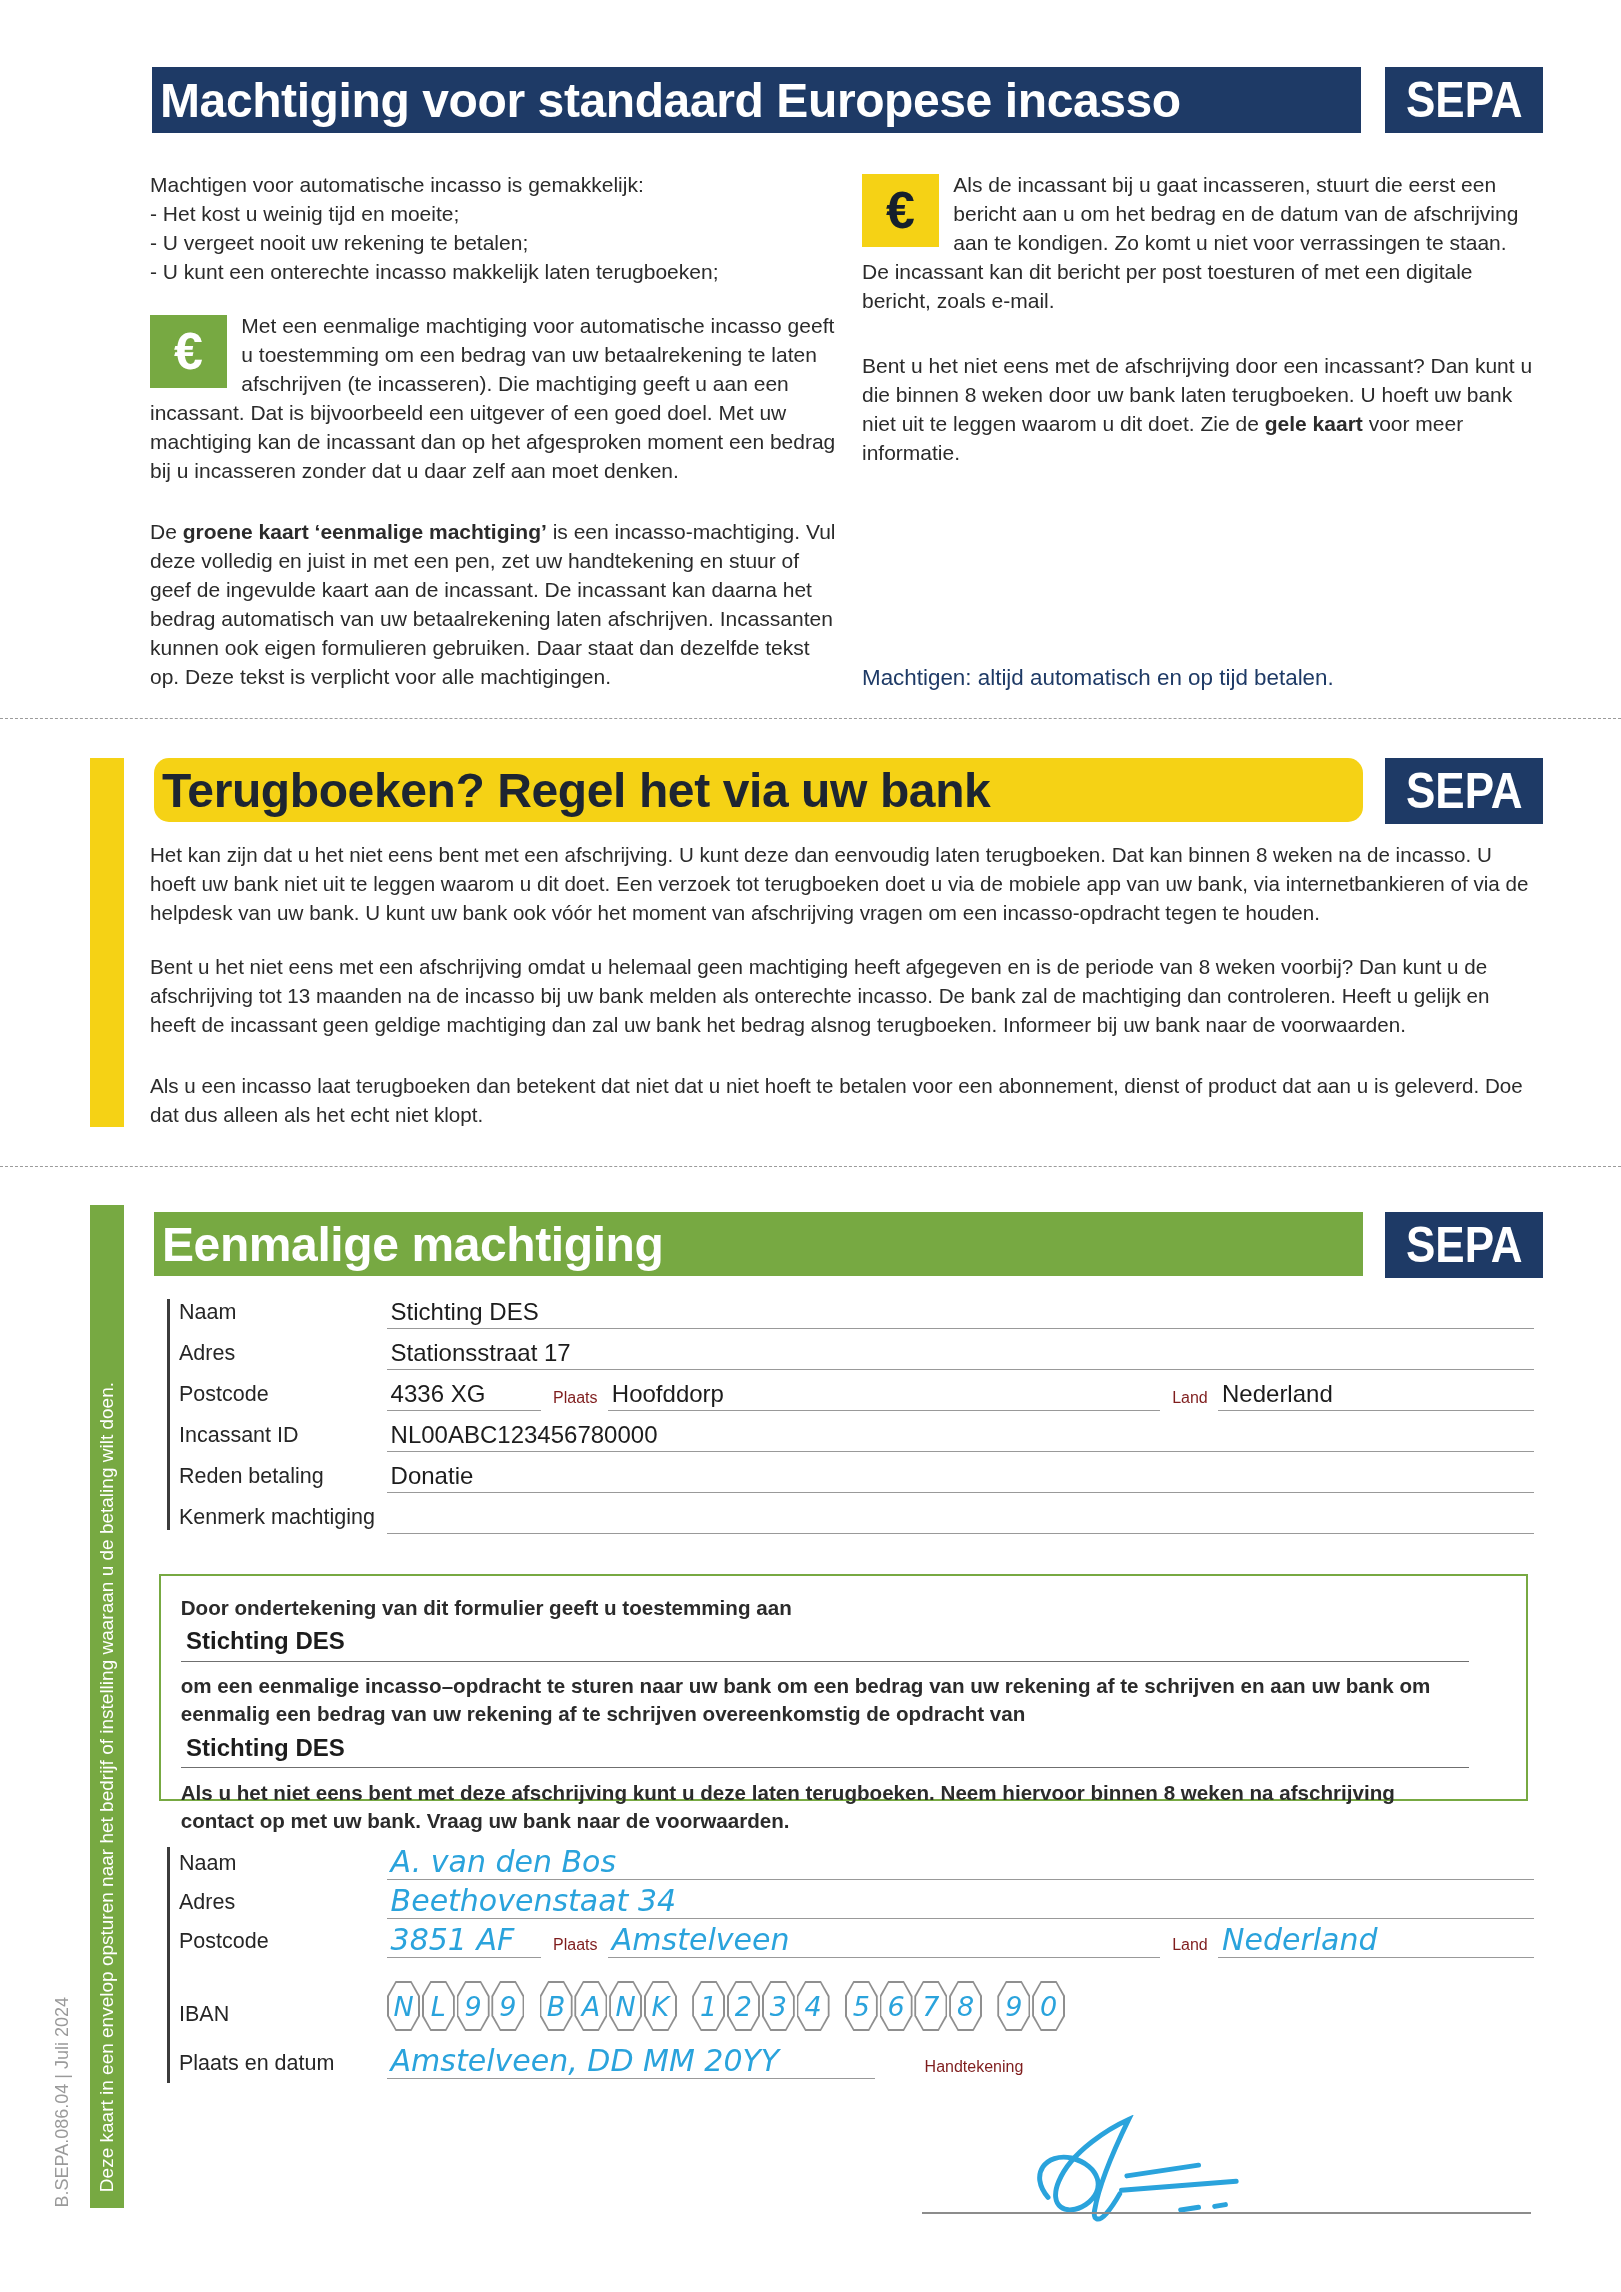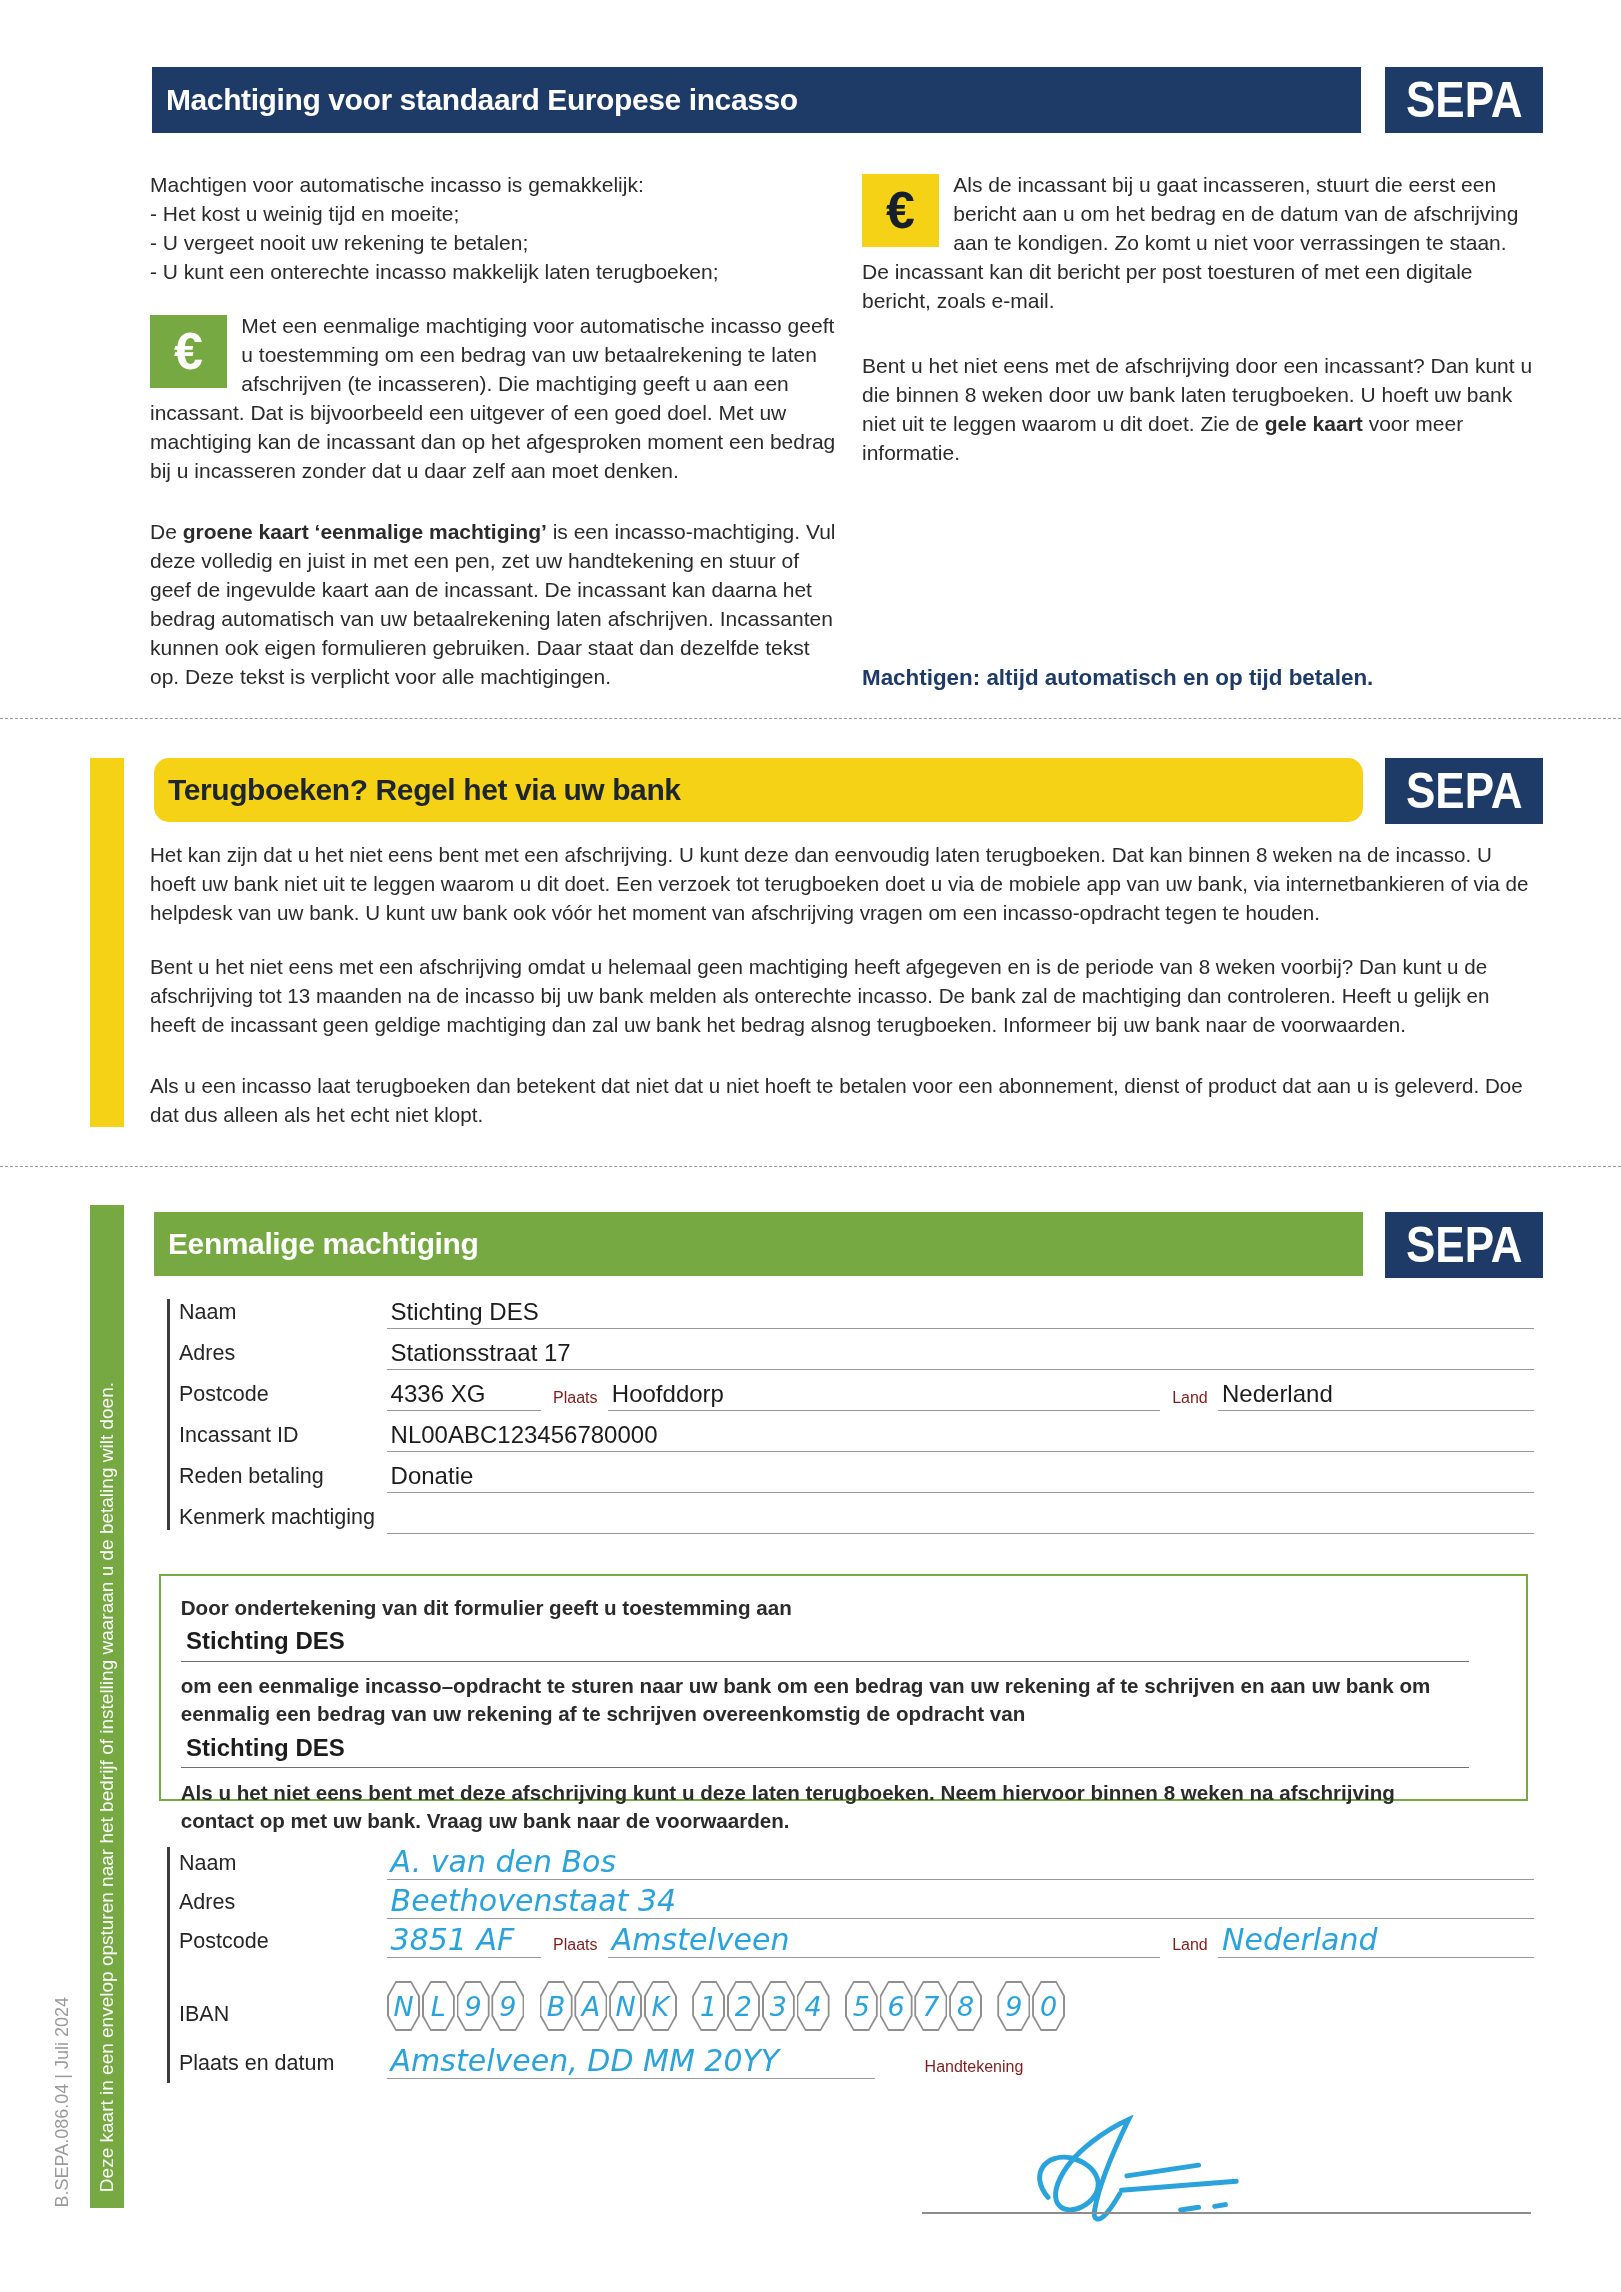--- a/index.html
+++ b/index.html
@@ -3,37 +3,37 @@
 <meta charset="utf-8">
 <style>
   :root{
     --navy:#1e3a66; --green:#77a942; --yellow:#f5d215; --hand:#2aa3dc; --ink:#2b2b2b;
   }
   html,body{margin:0;padding:0;background:#fff;}
   #page{position:relative;width:1621px;height:2293px;background:#fff;overflow:hidden;
         font-family:"Liberation Sans",sans-serif;color:var(--ink);}
   
   .hdrbar{position:absolute;left:152px;width:1209px;height:66px;display:flex;align-items:center;}
-  .hdrbar .t{font-size:30px;font-weight:700;padding-left:14px;letter-spacing:-0.4px;}
+  .hdrbar .t{font-size:48px;font-weight:700;padding-left:8px;letter-spacing:-0.4px;}
   .navybar{background:var(--navy);} .navybar .t{color:#fff;}
   .yellowbar{background:var(--yellow);} .yellowbar .t{color:#1d2531;}
   .greenbar{background:var(--green);} .greenbar .t{color:#fff;}
   .sepabox{position:absolute;left:1385px;width:158px;height:66px;background:var(--navy);
            display:flex;align-items:center;justify-content:center;}
   .sepabox span{color:#fff;font-size:50px;font-weight:700;transform:scaleX(0.88);letter-spacing:0px;}
   
   .col{position:absolute;font-size:21px;line-height:29px;color:var(--ink);}
   .para{margin:0;}
   .mt28{margin-top:25px;} .mt36{margin-top:32px;} .mt40{margin-top:36px;}
   b.inline{font-weight:700;}
   .euroicon{float:left;width:77px;height:73px;margin:3.6px 14.3px 5.4px 0;
             display:flex;align-items:center;justify-content:center;font-size:52px;font-weight:700;}
   .euroicon.g{background:var(--green);color:#fff;}
   .euroicon.y{background:var(--yellow);color:#16202c;}
-  .tagline{position:absolute;left:862px;top:665px;width:673px;font-size:22.4px;font-weight:700;color:var(--navy);}
+  .tagline{position:absolute;left:862px;top:665px;width:673px;font-size:22.4px;font-weight:400;color:var(--navy);}
   .cut{position:absolute;left:0;width:1621px;height:0;border-top:1.8px dashed #9b9b9b;}
   
   .sidebar{position:absolute;left:90px;width:34px;}
   .ybarside{background:var(--yellow);}
   .gbarside{background:var(--green);display:flex;flex-direction:row;justify-content:center;align-items:flex-end;}
   .vtext{writing-mode:vertical-rl;transform:rotate(180deg);color:#fff;font-size:19px;margin-bottom:16px;white-space:nowrap;}
   .codetext{position:absolute;left:52px;bottom:86px;writing-mode:vertical-rl;transform:rotate(180deg);
             color:#9a9a9a;font-size:18px;white-space:nowrap;}
   
   .formblock{position:absolute;left:179px;width:1355px;}

